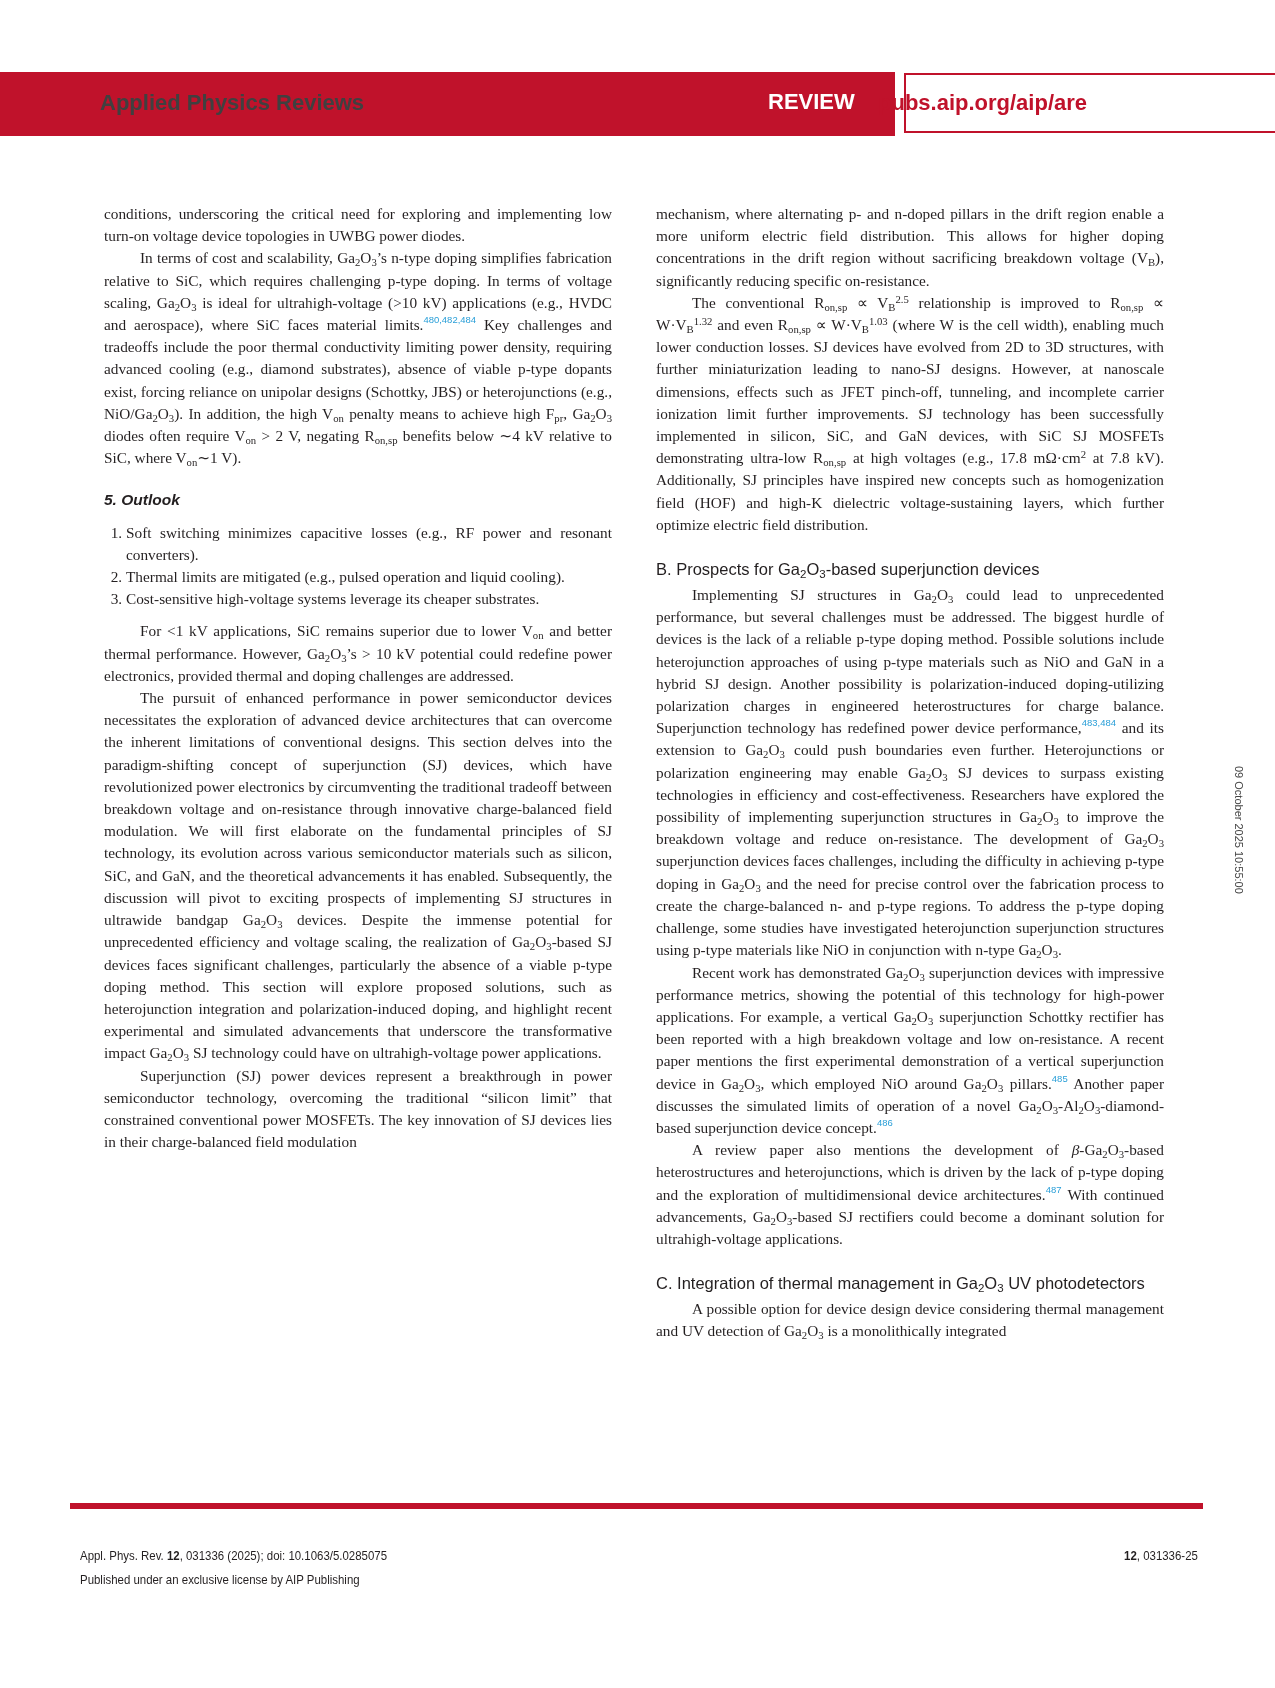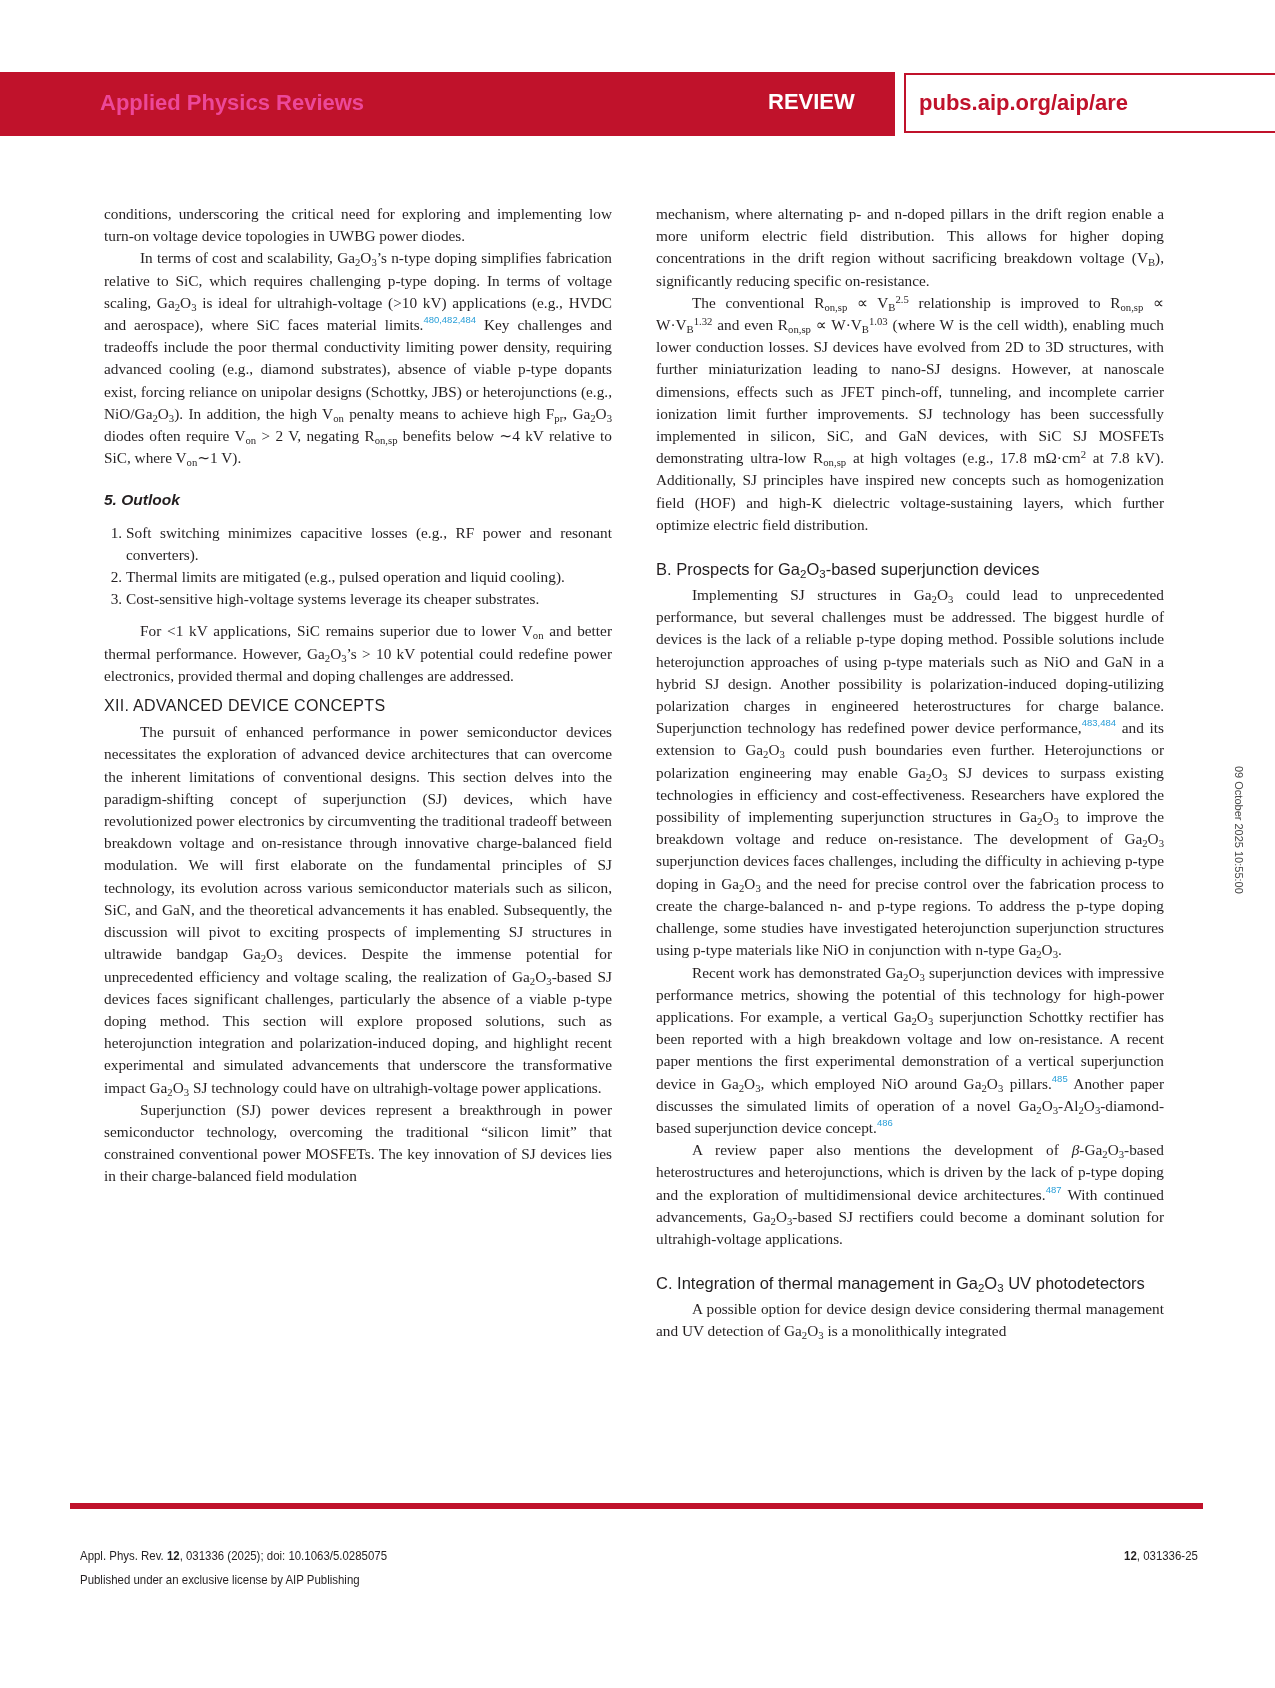--- a/index.html
+++ b/index.html
@@ -1,21 +1,21 @@
 <!DOCTYPE html>
 <html><head>
 <meta charset="utf-8">
 <style>
   html, body { margin:0; padding:0; background:#ffffff; }
   body { width:1275px; height:1688px; position:relative; overflow:hidden; font-family:"Liberation Serif", serif; color:#231f20; }
   .header-bar { position:absolute; left:0; top:72px; width:895px; height:64px; background:#c0122b; }
-  .header-title { position:absolute; left:100px; top:90px; font-family:"Liberation Sans", sans-serif; font-weight:bold; font-size:22px; color:#ec4899; }
+  .header-title { position:absolute; left:100px; top:90px; font-family:"Liberation Sans", sans-serif; font-weight:bold; font-size:22px; color:#404040; }
   .header-type { position:absolute; left:768px; top:89px; font-family:"Liberation Sans", sans-serif; font-weight:bold; font-size:22px; color:#ffffff; }
   .header-url-box { position:absolute; left:904px; top:73px; width:371px; height:60px; border:2px solid #c0122b; border-right:none; box-sizing:border-box; }
-  .header-url { position:absolute; left:919px; top:90px; font-family:"Liberation Sans", sans-serif; font-weight:bold; font-size:22px; color:#c0122b; }
+  .header-url { position:absolute; left:878px; top:90px; font-family:"Liberation Sans", sans-serif; font-weight:bold; font-size:22px; color:#c0122b; }
 
   .col { position:absolute; top:203px; width:508px; font-size:15.3px; line-height:22.2px; text-align:justify; hyphens:auto; }
   .col-left { left:104px; }
   .col-right { left:656px; }
   p { margin:0; }
   p.indent { text-indent:36px; }
   .sub { font-size:0.7em; vertical-align:-0.3em; line-height:0; }
   .sup { font-size:0.7em; vertical-align:0.5em; line-height:0; }
   .ref { color:#2a9fd8; font-family:"Liberation Sans", sans-serif; font-size:0.62em; vertical-align:0.7em; line-height:0; }
   h3.sub-head { font-family:"Liberation Sans", sans-serif; font-style:italic; font-weight:bold; font-size:15.5px; margin:20px 0 10px 0; }
@@ -46,21 +46,20 @@
   <p class="indent"><span>In terms of cost and scalability, Ga</span><span class="sub">2</span><span>O</span><span class="sub">3</span><span>’s n-type doping simplifies fabrication relative to SiC, which requires challenging p-type doping. In terms of voltage scaling, Ga</span><span class="sub">2</span><span>O</span><span class="sub">3</span><span> is ideal for ultrahigh-voltage (&gt;10 kV) applications (e.g., HVDC and aerospace), where SiC faces material limits.</span><a class="ref">480,482,484</a><span> Key challenges and tradeoffs include the poor thermal conductivity limiting power density, requiring advanced cooling (e.g., diamond substrates), absence of viable p-type dopants exist, forcing reliance on unipolar designs (Schottky, JBS) or heterojunctions (e.g., NiO/Ga</span><span class="sub">2</span><span>O</span><span class="sub">3</span><span>). In addition, the high V</span><span class="sub">on</span><span> penalty means to achieve high F</span><span class="sub">pr</span><span>, Ga</span><span class="sub">2</span><span>O</span><span class="sub">3</span><span> diodes often require V</span><span class="sub">on</span><span> &gt; 2 V, negating R</span><span class="sub">on,sp</span><span> benefits below ∼4 kV relative to SiC, where V</span><span class="sub">on</span><span>∼1 V).</span></p>
 
   <h3 class="sub-head">5. Outlook</h3>
   <ol class="outlook">
     <li>Soft switching minimizes capacitive losses (e.g., RF power and resonant converters).</li>
     <li>Thermal limits are mitigated (e.g., pulsed operation and liquid cooling).</li>
     <li>Cost-sensitive high-voltage systems leverage its cheaper substrates.</li>
   </ol>
   <p class="indent"><span>For &lt;1 kV applications, SiC remains superior due to lower V</span><span class="sub">on</span><span> and better thermal performance. However, Ga</span><span class="sub">2</span><span>O</span><span class="sub">3</span><span>’s &gt; 10 kV potential could redefine power electronics, provided thermal and doping challenges are addressed.</span></p>
 
-  <h2 class="sec-head">XII. ADVANCED DEVICE CONCEPTS</h2>
   <p class="indent"><span>The pursuit of enhanced performance in power semiconductor devices necessitates the exploration of advanced device architectures that can overcome the inherent limitations of conventional designs. This section delves into the paradigm-shifting concept of superjunction (SJ) devices, which have revolutionized power electronics by circumventing the traditional tradeoff between breakdown voltage and on-resistance through innovative charge-balanced field modulation. We will first elaborate on the fundamental principles of SJ technology, its evolution across various semiconductor materials such as silicon, SiC, and GaN, and the theoretical advancements it has enabled. Subsequently, the discussion will pivot to exciting prospects of implementing SJ structures in ultrawide bandgap Ga</span><span class="sub">2</span><span>O</span><span class="sub">3</span><span> devices. Despite the immense potential for unprecedented efficiency and voltage scaling, the realization of Ga</span><span class="sub">2</span><span>O</span><span class="sub">3</span><span>-based SJ devices faces significant challenges, particularly the absence of a viable p-type doping method. This section will explore proposed solutions, such as heterojunction integration and polarization-induced doping, and highlight recent experimental and simulated advancements that underscore the transformative impact Ga</span><span class="sub">2</span><span>O</span><span class="sub">3</span><span> SJ technology could have on ultrahigh-voltage power applications.</span></p>
 
   <p class="indent">Superjunction (SJ) power devices represent a breakthrough in power semiconductor technology, overcoming the traditional “silicon limit” that constrained conventional power MOSFETs. The key innovation of SJ devices lies in their charge-balanced field modulation</p>
 </div>
 
 <div class="col col-right">
   <p><span>mechanism, where alternating p- and n-doped pillars in the drift region enable a more uniform electric field distribution. This allows for higher doping concentrations in the drift region without sacrificing breakdown voltage (V</span><span class="sub">B</span><span>), significantly reducing specific on-resistance.</span></p>
   <p class="indent"><span>The conventional R</span><span class="sub">on,sp</span><span> ∝ V</span><span class="sub">B</span><span class="sup">2.5</span><span> relationship is improved to R</span><span class="sub">on,sp</span><span> ∝ W·V</span><span class="sub">B</span><span class="sup">1.32</span><span> and even R</span><span class="sub">on,sp</span><span> ∝ W·V</span><span class="sub">B</span><span class="sup">1.03</span><span> (where W is the cell width), enabling much lower conduction losses. SJ devices have evolved from 2D to 3D structures, with further miniaturization leading to nano-SJ designs. However, at nanoscale dimensions, effects such as JFET pinch-off, tunneling, and incomplete carrier ionization limit further improvements. SJ technology has been successfully implemented in silicon, SiC, and GaN devices, with SiC SJ MOSFETs demonstrating ultra-low R</span><span class="sub">on,sp</span><span> at high voltages (e.g., 17.8 mΩ·cm</span><span class="sup">2</span><span> at 7.8 kV). Additionally, SJ principles have inspired new concepts such as homogenization field (HOF) and high-K dielectric voltage-sustaining layers, which further optimize electric field distribution.</span></p>
 
   <h2 class="sub-sec"><span>B. Prospects for Ga</span><span class="sub">2</span><span>O</span><span class="sub">3</span><span>-based superjunction devices</span></h2>

